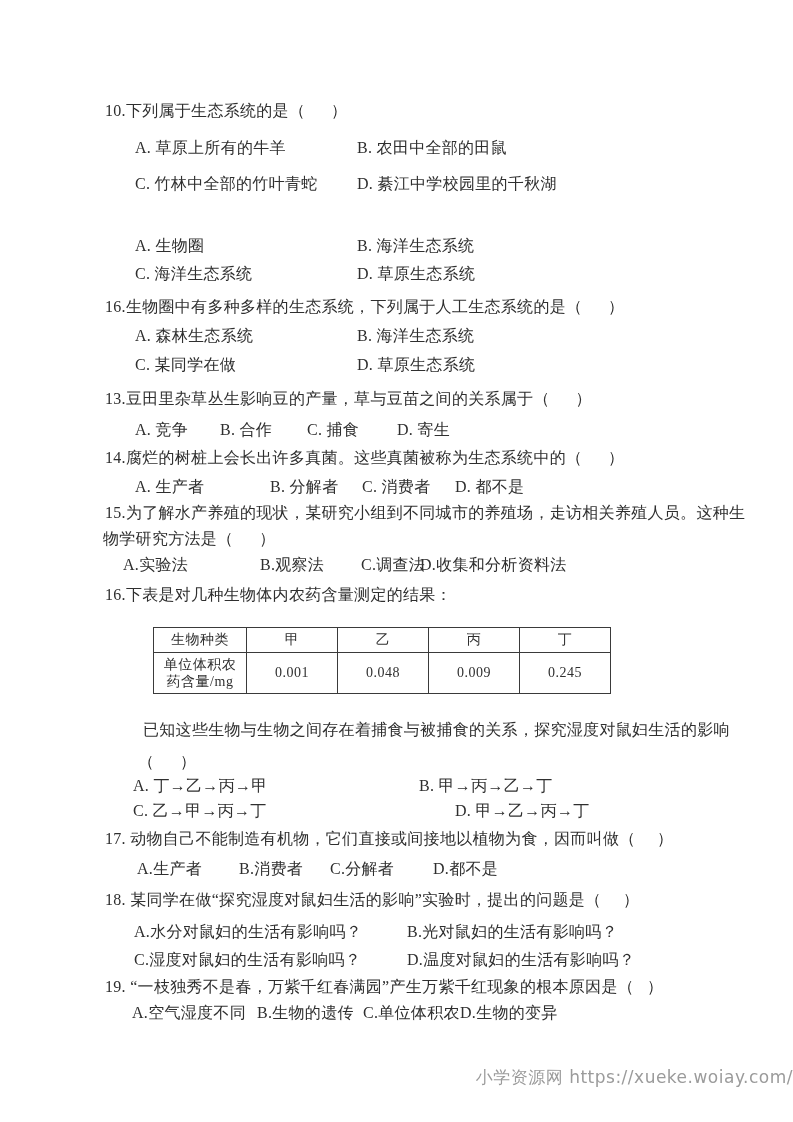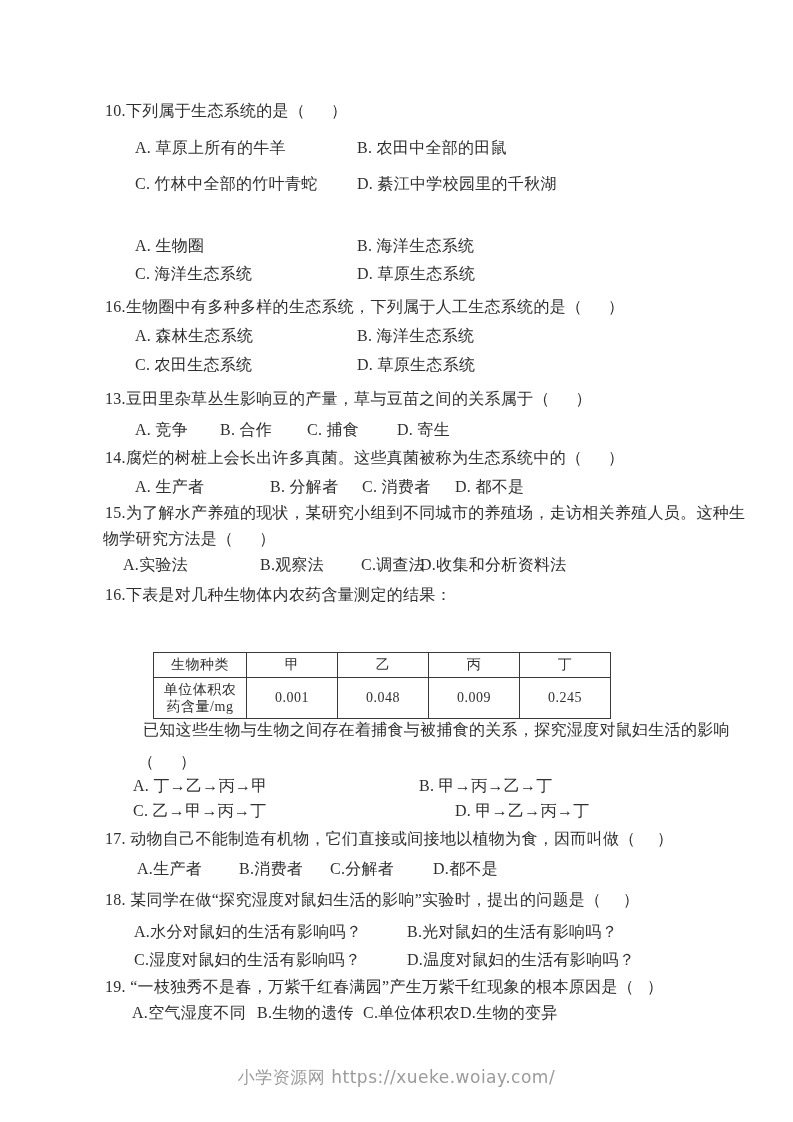--- a/index.html
+++ b/index.html
@@ -18,21 +18,20 @@
     white-space:pre;
     letter-spacing:0.3px;
   }
   table.agri {
     position:absolute;
     left:153px; top:627px;
     border-collapse:collapse;
     table-layout:fixed;
     font-size:14px;
     color:#2f2f2f;
-    margin-top:25px;
   }
   table.agri td {
     border:1px solid #3a3a3a;
     text-align:center;
     vertical-align:middle;
     padding:0 2px;
     letter-spacing:0.5px;
   }
   table.agri tr.hdr td { height:24px; }
   table.agri tr.dat td { height:40px; }
@@ -60,21 +59,21 @@
   <div class="t" style="left:357px;top:174px">D. 綦江中学校园里的千秋湖</div>
 
   <div class="t" style="left:135px;top:236px">A. 生物圈</div>
   <div class="t" style="left:357px;top:236px">B. 海洋生态系统</div>
   <div class="t" style="left:135px;top:264px">C. 海洋生态系统</div>
   <div class="t" style="left:357px;top:264px">D. 草原生态系统</div>
 
   <div class="t" style="left:105px;top:297px">16.生物圈中有多种多样的生态系统，下列属于人工生态系统的是（      ）</div>
   <div class="t" style="left:135px;top:326px">A. 森林生态系统</div>
   <div class="t" style="left:357px;top:326px">B. 海洋生态系统</div>
-  <div class="t" style="left:135px;top:355px">C. 农田生态系统</div>
+  <div class="t" style="left:135px;top:355px">C. 某同学在做</div>
   <div class="t" style="left:357px;top:355px">D. 草原生态系统</div>
 
   <div class="t" style="left:105px;top:389px">13.豆田里杂草丛生影响豆的产量，草与豆苗之间的关系属于（      ）</div>
   <div class="t" style="left:135px;top:420px">A. 竞争</div>
   <div class="t" style="left:220px;top:420px">B. 合作</div>
   <div class="t" style="left:307px;top:420px">C. 捕食</div>
   <div class="t" style="left:397px;top:420px">D. 寄生</div>
 
   <div class="t" style="left:105px;top:448px">14.腐烂的树桩上会长出许多真菌。这些真菌被称为生态系统中的（      ）</div>
   <div class="t" style="left:135px;top:477px">A. 生产者</div>
@@ -129,15 +128,15 @@
   <div class="t" style="left:134px;top:950px">C.湿度对鼠妇的生活有影响吗？</div>
   <div class="t" style="left:407px;top:922px">B.光对鼠妇的生活有影响吗？</div>
   <div class="t" style="left:407px;top:950px">D.温度对鼠妇的生活有影响吗？</div>
 
   <div class="t" style="left:105px;top:977px">19. “一枝独秀不是春，万紫千红春满园”产生万紫千红现象的根本原因是（   ）</div>
   <div class="t" style="left:132px;top:1003px">A.空气湿度不同</div>
   <div class="t" style="left:257px;top:1003px">B.生物的遗传</div>
   <div class="t" style="left:363px;top:1003px">C.单位体积农</div>
   <div class="t" style="left:460px;top:1003px">D.生物的变异</div>
 
-  <div id="footer" style="color: rgb(155, 155, 155);">小学资源网 https://xueke.woiay.com/</div>
+  <div id="footer" style="color: rgb(155, 155, 155); text-align: right;">小学资源网 https://xueke.woiay.com/</div>
 
 </div>
 
 </body></html>

